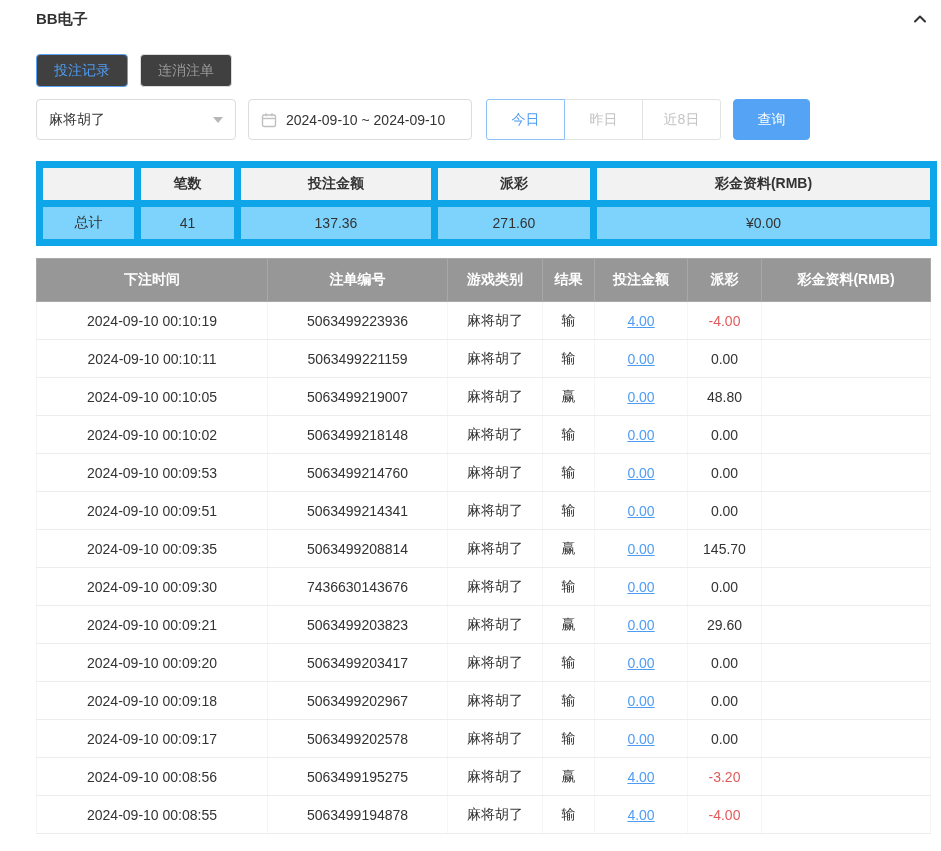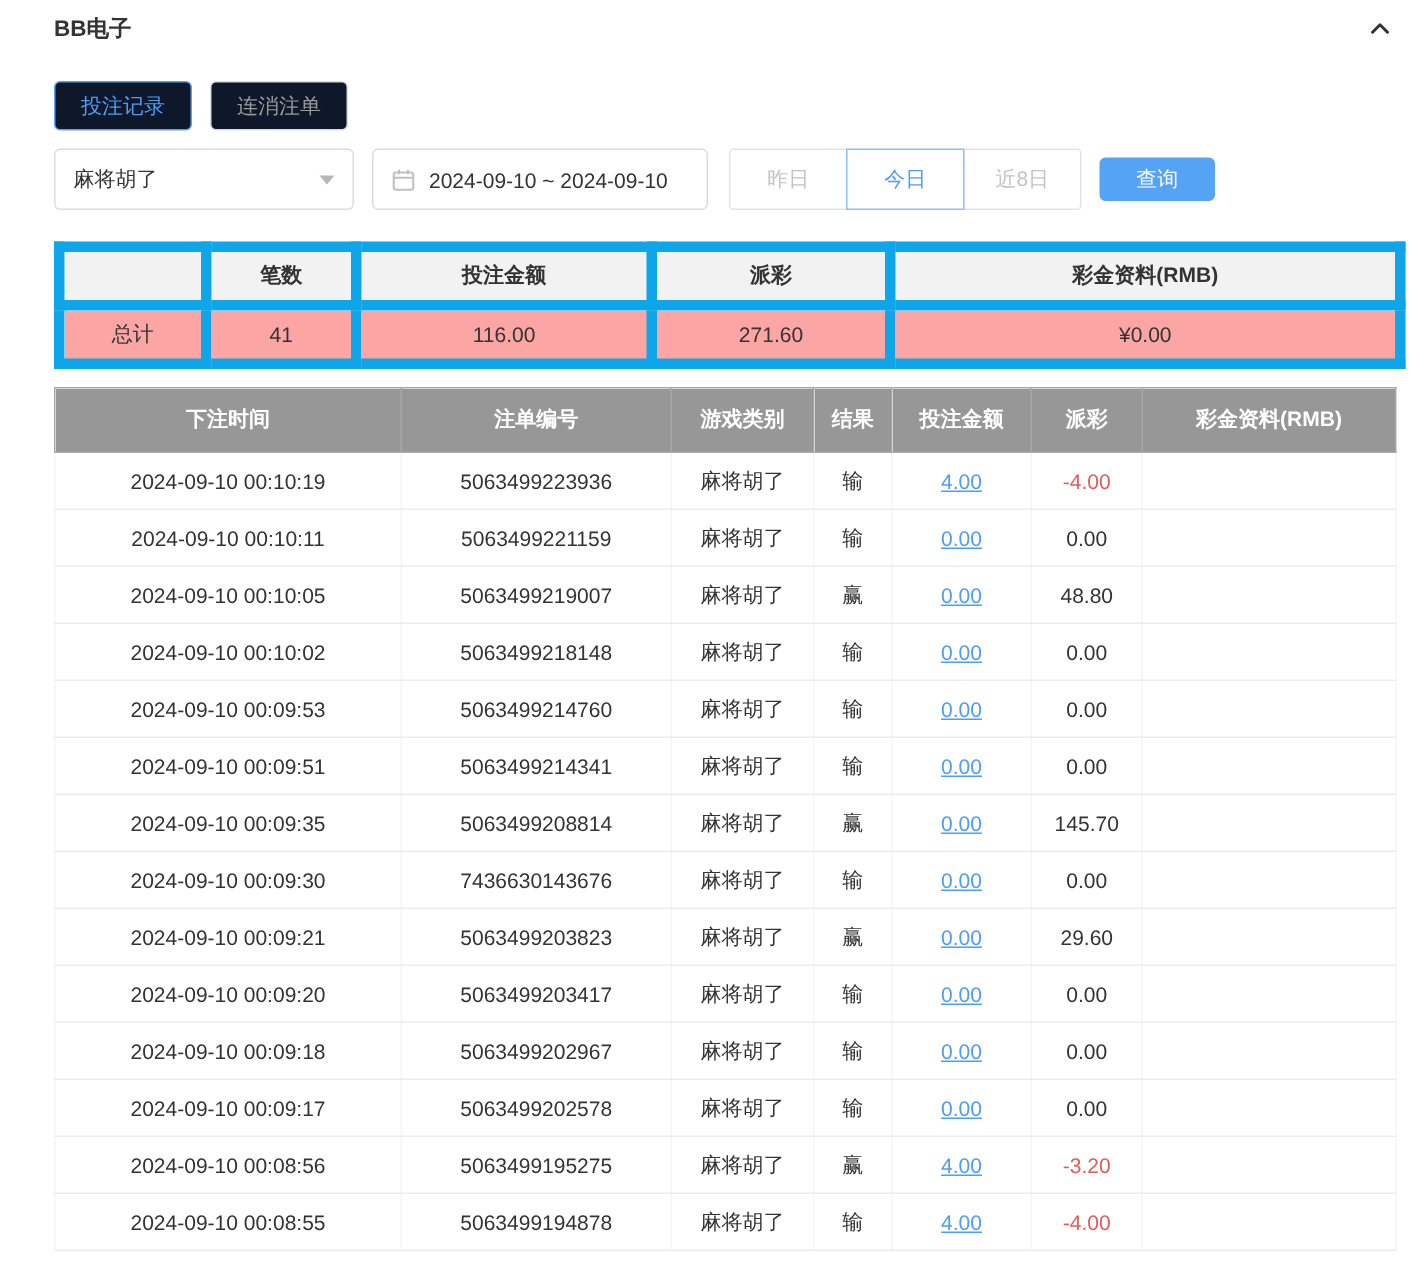--- a/index.html
+++ b/index.html
@@ -18,21 +18,21 @@
     display: flex; align-items: center; justify-content: space-between;
     height: 26px;
   }
   .panel-title { font-size: 15px; font-weight: bold; color: #333; margin: 0; }
   .collapse-btn { background: none; border: none; cursor: pointer; padding: 2px; line-height: 0; }
 
   
   .tabs { margin-top: 22px; display: flex; gap: 12px; }
   .tab {
     height: 33px; padding: 0 17px;
-    background: #0f172a; border-radius: 4px;
+    background: #404040; border-radius: 4px;
     font-size: 14px; cursor: pointer;
     border: 1px solid #dcdcdc; color: #999;
     font-family: inherit;
   }
   .tab.active { border-color: #5aa2f2; color: #4f9df3; }
 
   
   .filters { margin-top: 12px; display: flex; align-items: center; }
   .select-box {
     width: 200px; height: 41px;
@@ -56,35 +56,35 @@
   .quick-btn {
     width: 79px; height: 41px; background: #fff;
     border: 1px solid #e3e3e3; color: #c3c3c3;
     font-size: 14px; cursor: pointer; font-family: inherit;
     margin-left: -1px;
   }
   .quick-btn:first-child { margin-left: 0; border-radius: 3px 0 0 3px; }
   .quick-btn:last-child { border-radius: 0 3px 3px 0; }
   .quick-btn.active { border-color: #8cc0f6; color: #4f9df3; position: relative; z-index: 1; }
   .search-btn {
-    margin-left: 12px; width: 77px; height: 29px;
+    margin-left: 12px; width: 77px; height: 41px;
     background: #55a3f5; border: 1px solid #55a3f5; border-radius: 4px;
     color: #fff; font-size: 14px; cursor: pointer; font-family: inherit;
   }
 
   
   table { border-collapse: collapse; width: 894px; table-layout: fixed; }
   .summary-table { margin-top: 21px; }
   .summary-table th, .summary-table td {
     border: 7px solid #0ea5e9; height: 39px;
     font-size: 14px; text-align: center; font-weight: normal;
     padding: 0 6px; overflow: hidden; white-space: nowrap;
   }
   .summary-table th { background: #f2f2f2; color: #333; font-weight: bold; }
-  .summary-table td { background: #fca5a5; color: #333; }
+  .summary-table td { background: #7dd3fc; color: #333; }
 
   
   .records-table { margin-top: 12px; }
   .records-table th {
     background: #979797; color: #ffffff; font-weight: bold;
     font-size: 14px; height: 36px; text-align: center;
     border: 1px solid #a8a8a8; padding: 12px 4px;
     overflow: hidden; white-space: nowrap;
   }
   .records-table td {
@@ -128,22 +128,22 @@
         <svg width="16" height="16" viewBox="0 0 16 16">
             <rect x="1.5" y="3" width="13" height="11.5" rx="1.5" fill="none" stroke="#c0c0c0" stroke-width="1.4"></rect>
             <line x1="1.5" y1="6.5" x2="14.5" y2="6.5" stroke="#c0c0c0" stroke-width="1.4"></line>
             <line x1="5" y1="1.2" x2="5" y2="4.2" stroke="#c0c0c0" stroke-width="1.4"></line>
             <line x1="11" y1="1.2" x2="11" y2="4.2" stroke="#c0c0c0" stroke-width="1.4"></line>
           </svg>
       </span>
       <span>2024-09-10 ~ 2024-09-10</span>
     </div>
     <div class="quick-group">
+      <button class="quick-btn active">今日</button>
       <button class="quick-btn">昨日</button>
-      <button class="quick-btn active">今日</button>
       <button class="quick-btn">近8日</button>
     </div>
     <button class="search-btn">查询</button>
   </div>
 
   <table class="summary-table">
     <colgroup>
       <col style="width:98px">
         <col style="width:100px">
         <col style="width:197px">
@@ -156,21 +156,21 @@
         <th>笔数</th>
         <th>投注金额</th>
         <th>派彩</th>
         <th>彩金资料(RMB)</th>
       </tr>
     </thead>
     <tbody>
       <tr>
         <td>总计</td>
         <td>41</td>
-        <td>116.00</td>
+        <td>137.36</td>
         <td>271.60</td>
         <td>¥0.00</td>
       </tr>
     </tbody>
   </table>
 
   <table class="records-table">
     <colgroup>
       <col style="width:231px">
         <col style="width:180px">

